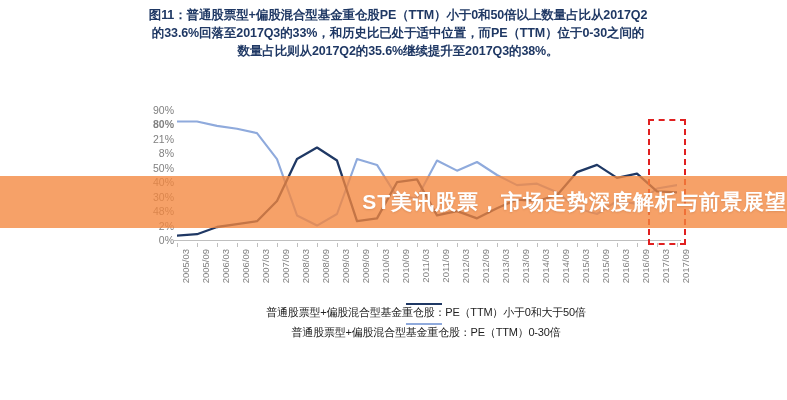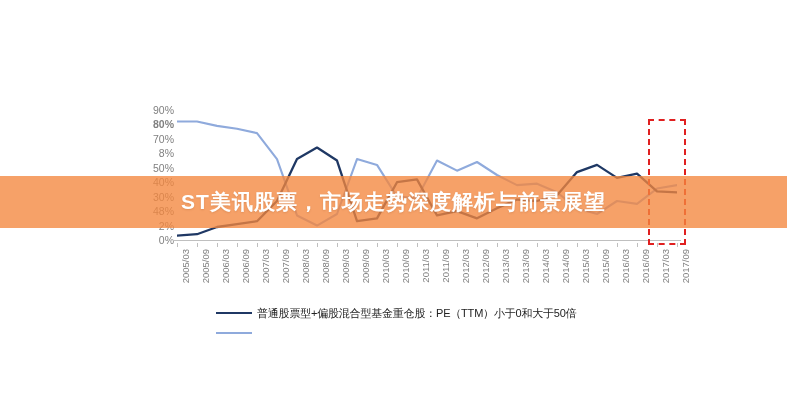--- a/index.html
+++ b/index.html
@@ -100,20 +100,21 @@
   
   #legend {
     position: absolute;
     left: 216px; top: 303px;
     width: 420px;
   }
   .legend-row {
     display: flex;
     align-items: center;
     height: 20px;
+    flex-direction: column;
   }
   .legend-swatch {
     width: 36px; height: 0;
     border-top-width: 2.6px;
     border-top-style: solid;
     margin-right: 5px;
     flex: 0 0 auto;
   }
   .legend-label {
     font-size: 11px;
@@ -132,47 +133,48 @@
   }
 
   
   #watermark-band {
     position: absolute;
     left: 0; top: 176px;
     width: 787px; height: 52px;
     background: rgba(243, 134, 62, 0.78);
     display: flex;
     align-items: center;
-    justify-content: center;
+    justify-content: flex-end;
     pointer-events: none;
   }
   #watermark-text {
     font-size: 21px;
     font-weight: bold;
     color: #ffffff;
     letter-spacing: 1px;
     white-space: nowrap;
     text-shadow: 0 1px 2px rgba(120,60,20,0.18);
   }
 </style>
 </head>
 <body>
 
 <div id="page">
 
+  <div id="chart-title">图11：普通股票型+偏股混合型基金重仓股PE（TTM）小于0和50倍以上数量占比从2017Q2的33.6%回落至2017Q3的33%，和历史比已处于适中位置，而PE（TTM）位于0-30之间的数量占比则从2017Q2的35.6%继续提升至2017Q3的38%。</div>
 
   <div id="y-axis">
       <div class="y-tick-label" style="top: 135px;">0%</div>
       <div class="y-tick-label" style="top: 120.556px;">2%</div>
       <div class="y-tick-label" style="top: 106.111px;">48%</div>
       <div class="y-tick-label" style="top: 91.6667px;">30%</div>
       <div class="y-tick-label" style="top: 77.2222px; margin-left: 44px;">40%</div>
       <div class="y-tick-label" style="top: 62.7778px;">50%</div>
       <div class="y-tick-label" style="top: 48.3333px;">8%</div>
-      <div class="y-tick-label" style="top: 33.8889px;">70%</div>
+      <div class="y-tick-label" style="top: 33.8889px;">21%</div>
       <div class="y-tick-label" style="top: 19.4444px; font-weight: bold;">80%</div>
       <div class="y-tick-label" style="top: 5px;">90%</div>
     </div>
 
   <div id="plot-wrap">
     <div id="plot-area">
       <svg id="plot-svg" width="500" height="130" viewBox="0 0 500 130">
         <polyline id="series-light-path" fill="none" stroke="#8FAADC" stroke-width="2.1" stroke-linejoin="round" stroke-linecap="round" points="0.00,11.56 20.00,11.56 40.00,15.89 60.00,18.78 80.00,23.11 100.00,49.11 120.00,105.44 140.00,115.56 160.00,104.00 180.00,49.11 200.00,54.89 220.00,86.67 240.00,88.11 260.00,50.56 280.00,60.67 300.00,52.00 320.00,65.00 340.00,75.11 360.00,73.67 380.00,82.33 400.00,98.22 420.00,104.00 440.00,91.00 460.00,93.89 480.00,78.58 500.00,75.11"></polyline>
         <polyline id="series-dark-path" fill="none" stroke="#1F3864" stroke-width="2.3" stroke-linejoin="round" stroke-linecap="round" points="0.00,125.67 20.00,124.22 40.00,117.00 60.00,114.11 80.00,111.22 100.00,91.00 120.00,49.11 140.00,37.56 160.00,50.56 180.00,111.22 200.00,108.33 220.00,72.22 240.00,69.33 260.00,105.44 280.00,101.11 300.00,108.33 320.00,98.22 340.00,89.56 360.00,91.00 380.00,85.22 400.00,62.11 420.00,54.89 440.00,67.89 460.00,63.56 480.00,81.47 500.00,82.33"></polyline>
       </svg>
@@ -241,17 +243,18 @@
     <div id="watermark-text">ST美讯股票，市场走势深度解析与前景展望</div>
   </div>
 
   <div id="legend">
     <div class="legend-row">
       <span class="legend-swatch" style="border-top-color:#1F3864;"></span>
       <span class="legend-label">普通股票型+偏股混合型基金重仓股：PE（TTM）小于0和大于50倍</span>
     </div>
     <div class="legend-row">
       <span class="legend-swatch" style="border-top-color:#8FAADC;"></span>
+      <span class="legend-label">普通股票型+偏股混合型基金重仓股：PE（TTM）0-30倍</span>
     </div>
   </div>
 
 
 </div>
 
 </body></html>

